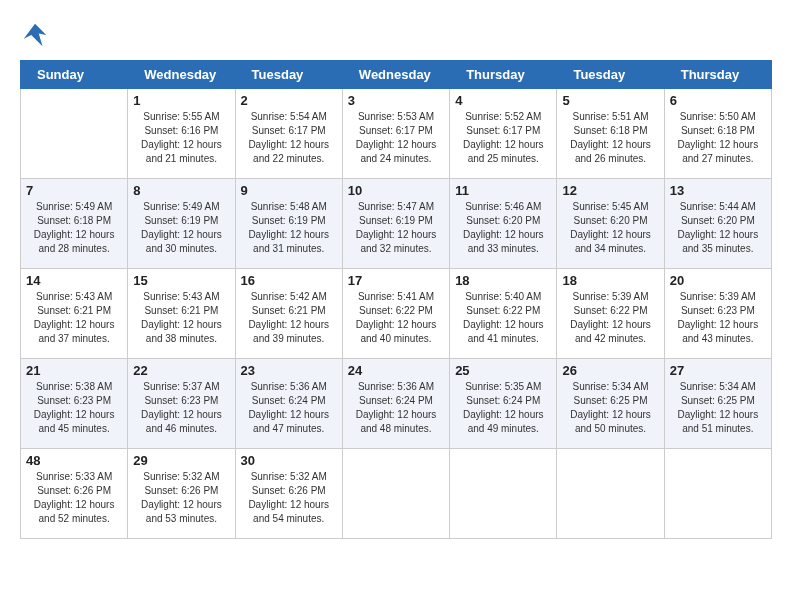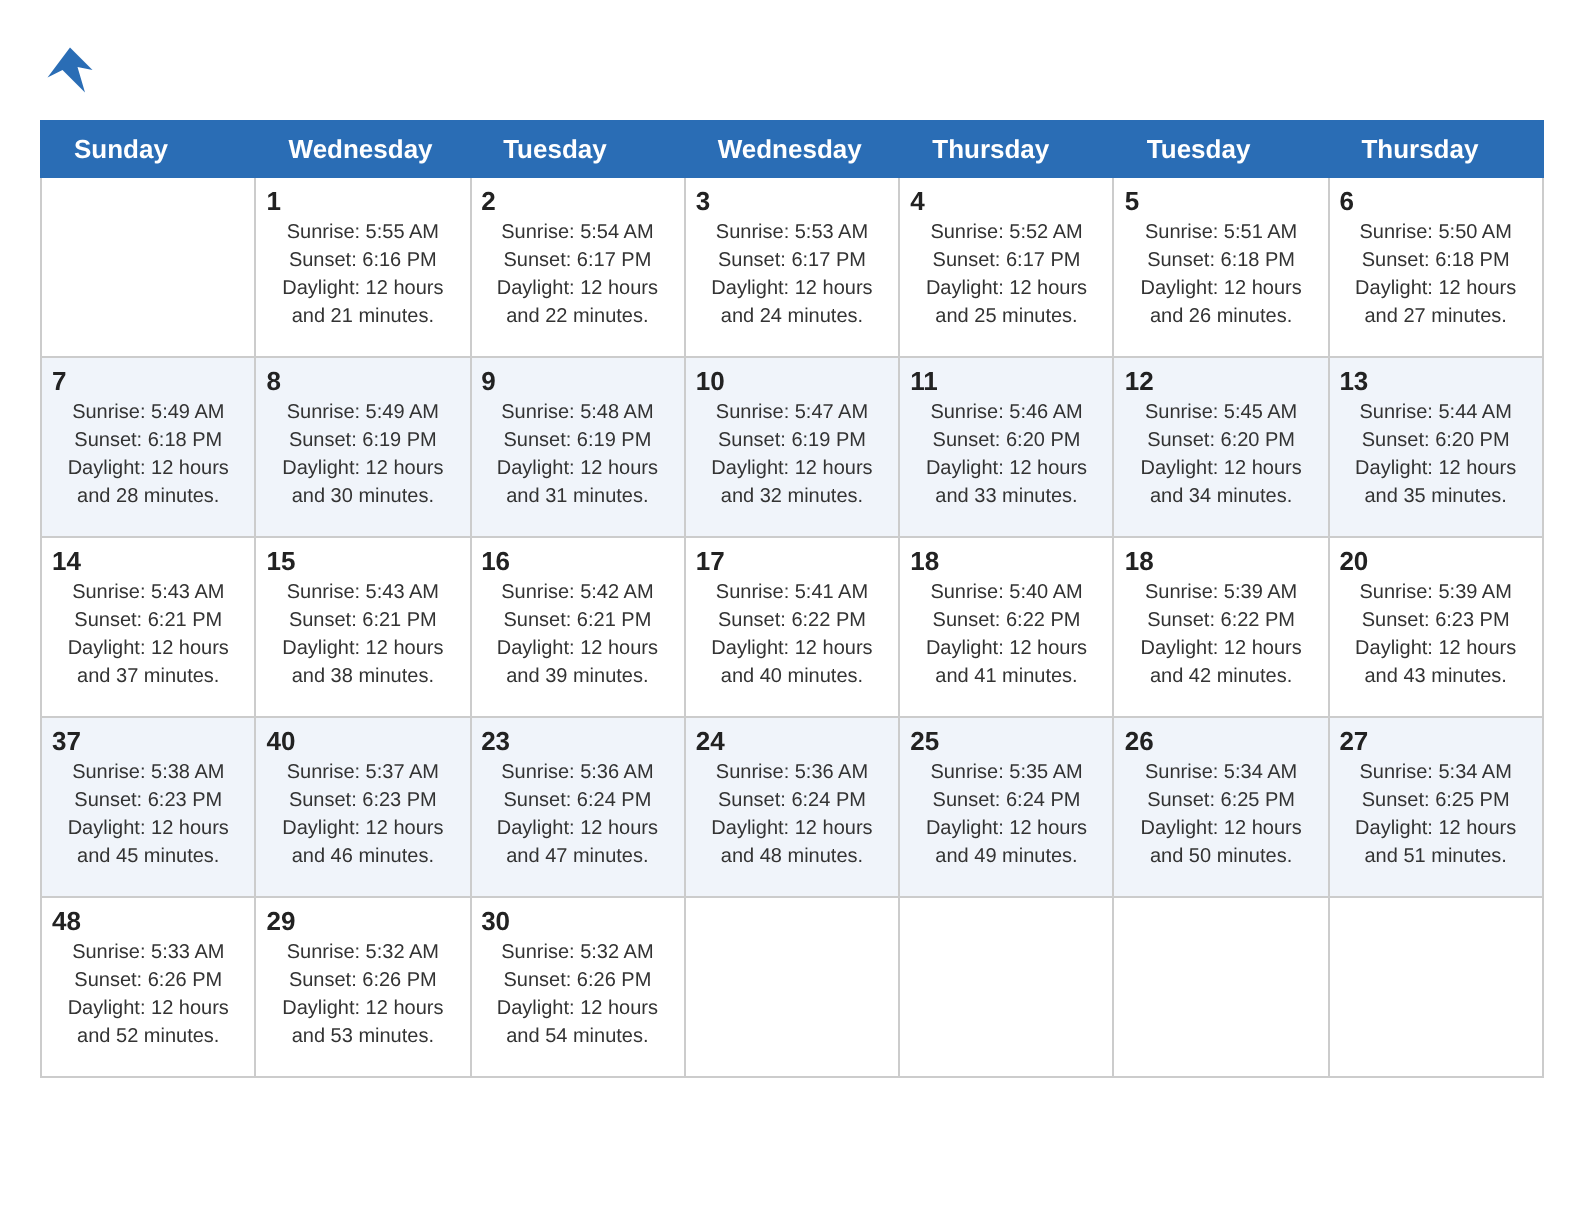--- a/index.html
+++ b/index.html
@@ -245,27 +245,27 @@
         </td>
         <td>
           <span class="day-num">20</span>
         <div class="day-info">
           Sunrise: 5:39 AM<br>Sunset: 6:23 PM<br>Daylight: 12 hours and 43 minutes.
         </div>
         </td>
       </tr>
       <tr>
         <td>
-          <span class="day-num">37</span>
+          <span class="day-num">21</span>
         <div class="day-info">
           Sunrise: 5:38 AM<br>Sunset: 6:23 PM<br>Daylight: 12 hours and 45 minutes.
         </div>
         </td>
         <td>
-          <span class="day-num">40</span>
+          <span class="day-num">22</span>
         <div class="day-info">
           Sunrise: 5:37 AM<br>Sunset: 6:23 PM<br>Daylight: 12 hours and 46 minutes.
         </div>
         </td>
         <td>
           <span class="day-num">23</span>
         <div class="day-info">
           Sunrise: 5:36 AM<br>Sunset: 6:24 PM<br>Daylight: 12 hours and 47 minutes.
         </div>
         </td>

